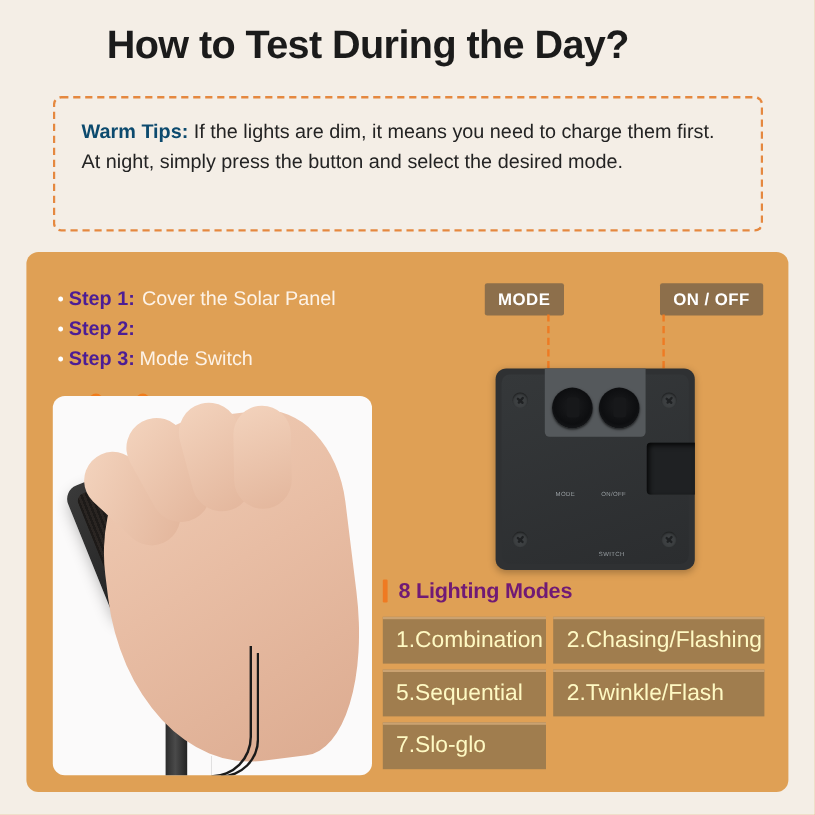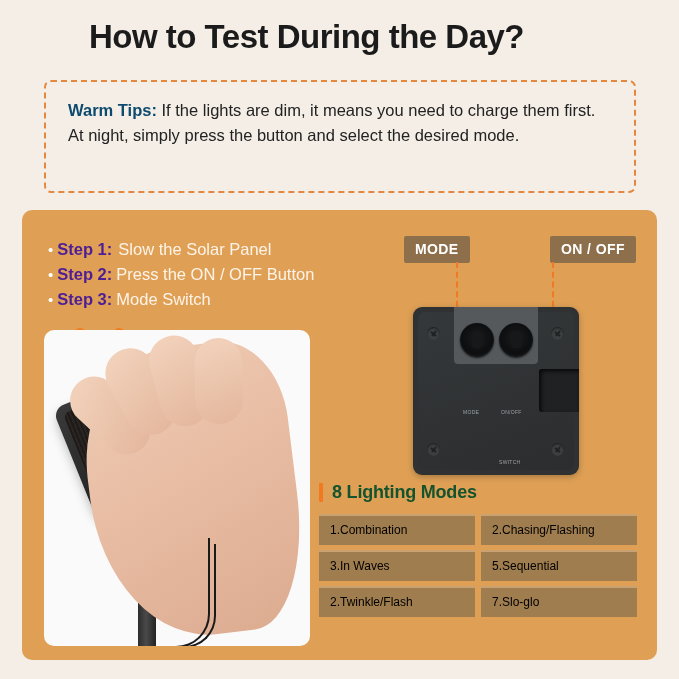--- a/index.html
+++ b/index.html
@@ -185,31 +185,31 @@
 
   
   .modes{ position:absolute; left:297px; top:272px; width:318px; }
   .modes-head{
     display:flex; align-items:center; margin-bottom:11px;
   }
   .modes-bar{
     width:4px; height:19px; background:#ef7a22; margin-right:9px; border-radius:1px;
   }
   .modes-title{
-    font-size:18px; font-weight:bold; color:#14532d; letter-spacing:-0.2px;text-align:right;
+    font-size:18px; font-weight:bold; color:#701a75; letter-spacing:-0.2px;text-align:right;
   }
   .modes-grid{
     display:grid; grid-template-columns:1fr 1fr;
     column-gap:6px; row-gap:5px;
   }
   .mode-cell{
     background:#a07d4e;
     border-top:2px solid #caa271;
-    color:#000000;
-    font-size:12px;
+    color:#fef9c3;
+    font-size:19px;
     padding:7px 2px 8px 11px;
     white-space:nowrap;
   }
 </style>
 </head>
 <body>
 
 <div class="page-title">How to Test During the Day?</div>
 
 <div class="tips-box">
@@ -217,26 +217,25 @@
     <span class="tips-label">Warm Tips:</span><span> If the lights are dim, it means you need to charge them first. At night, simply press the button and select the desired mode.</span>
   </p>
 </div>
 
 <div class="card">
 
   <div class="steps">
     <div class="step-row s1">
       <span class="step-bullet">•</span>
       <span class="step-key">Step 1:</span>
-      <span class="step-val">Slow the Solar Panel</span>
+      <span class="step-val">Cover the Solar Panel</span>
     </div>
     <div class="step-row s2">
       <span class="step-bullet">•</span>
       <span class="step-key">Step 2:</span>
-      <span class="step-val">Press the ON / OFF Button</span>
     </div>
     <div class="step-row s3">
       <span class="step-bullet">•</span>
       <span class="step-key">Step 3:</span>
       <span class="step-val">Mode Switch</span>
     </div>
   </div>
 
   <div class="tag tag-mode">MODE</div>
   <div class="tag tag-onoff">ON / OFF</div>
@@ -281,20 +280,19 @@
   </div>
 
   <div class="modes">
     <div class="modes-head">
       <span class="modes-bar"></span>
       <span class="modes-title">8 Lighting Modes</span>
     </div>
     <div class="modes-grid">
       <div class="mode-cell">1.Combination</div>
       <div class="mode-cell">2.Chasing/Flashing</div>
-      <div class="mode-cell">3.In Waves</div>
       <div class="mode-cell">5.Sequential</div>
       <div class="mode-cell">2.Twinkle/Flash</div>
       <div class="mode-cell">7.Slo-glo</div>
     </div>
   </div>
 
 </div>
 
 </body></html>

